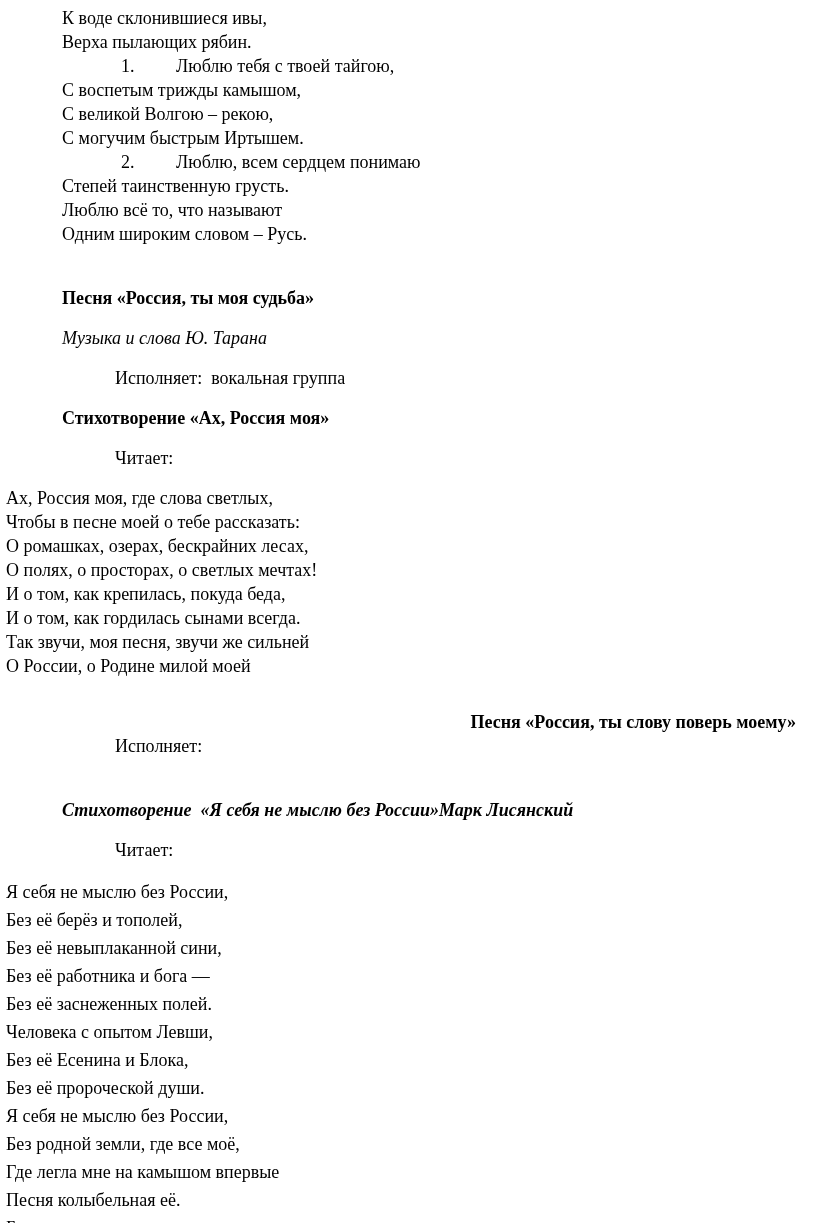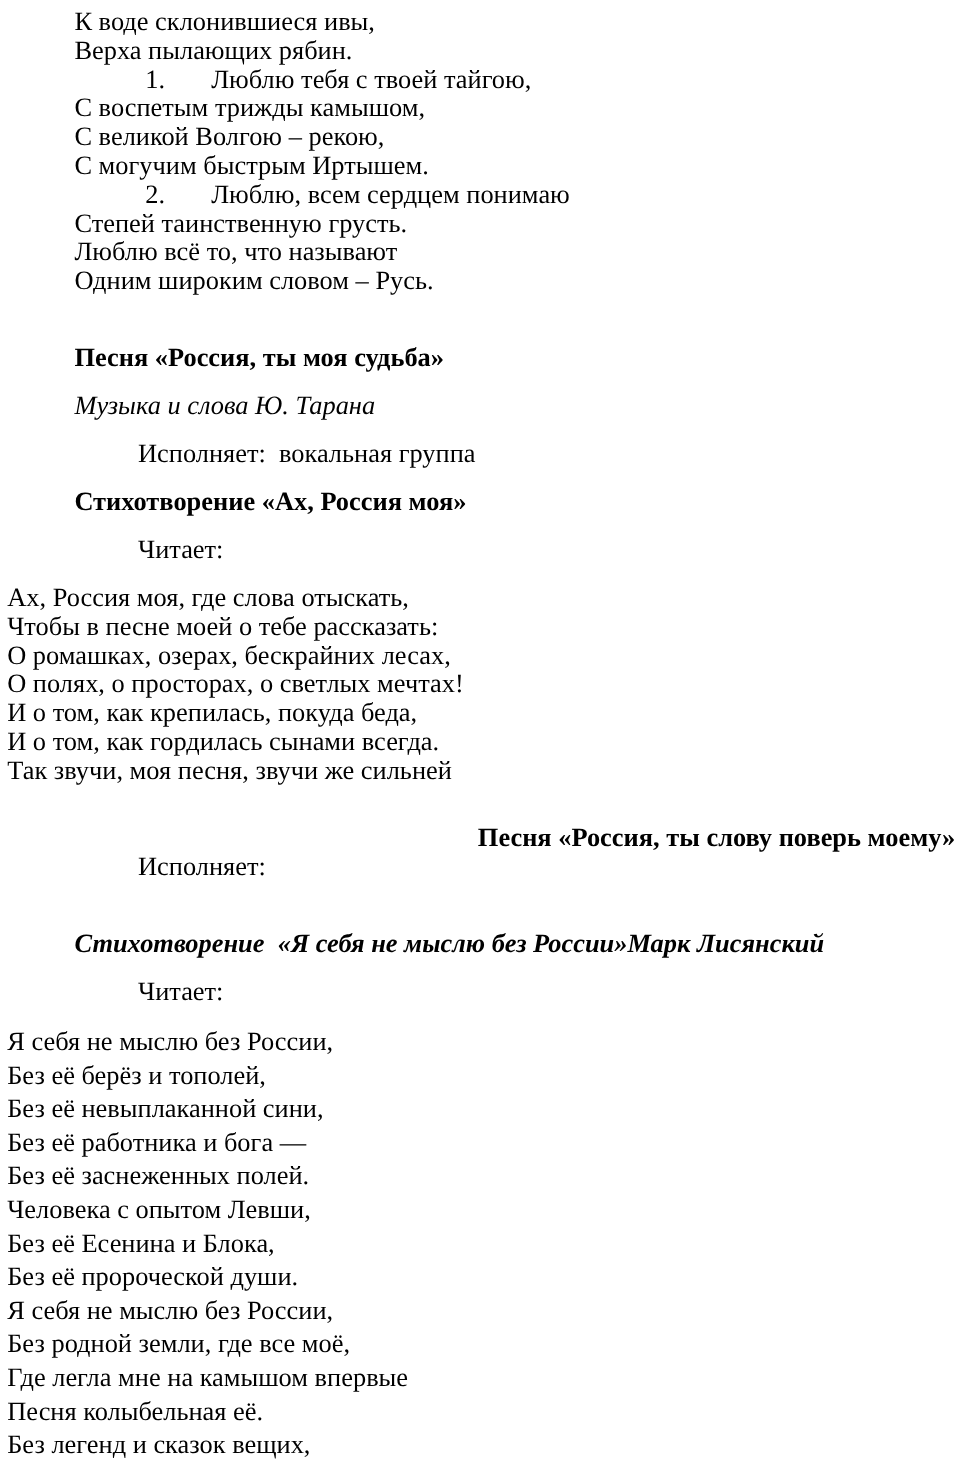--- a/index.html
+++ b/index.html
@@ -11,21 +11,21 @@
     font-family: "Liberation Serif", "DejaVu Serif", serif;
     color: #000000;
   }
   .page {
     width: 816px;
     height: 1223px;
     background: #ffffff;
     padding: 6px 20px 0 6px;
   }
   .line {
-    font-size: 22px;
+    font-size: 18px;
     line-height: 24px;
     white-space: pre-wrap;
   }
   .line.loose { line-height: 28px; }
   .bold { font-weight: bold; }
   .italic { font-style: italic; }
   .bold-italic { font-weight: bold; font-style: italic; }
   .ind-0 { margin-left: 0; }
   .ind-1 { margin-left: 56px; }
   .ind-15 { margin-left: 83px; }
@@ -52,27 +52,28 @@
       <p class="line normal ind-1"><span>С могучим быстрым Иртышем.</span></p>
       <p class="line normal ind-1"><span class="num">2.</span><span>Люблю, всем сердцем понимаю</span></p>
       <p class="line normal ind-1"><span>Степей таинственную грусть.</span></p>
       <p class="line normal ind-1"><span>Люблю всё то, что называют</span></p>
       <p class="line normal ind-1"><span>Одним широким словом – Русь.</span></p>
       <p class="line bold ind-1 gap-xl"><span>Песня «Россия, ты моя судьба»</span></p>
       <p class="line italic ind-1 gap-md"><span>Музыка и слова Ю. Тарана</span></p>
       <p class="line normal ind-2 gap-md"><span>Исполняет:  вокальная группа</span></p>
       <p class="line bold ind-1 gap-md"><span>Стихотворение «Ах, Россия моя»</span></p>
       <p class="line normal ind-2 gap-md"><span>Читает:</span></p>
-      <p class="line normal ind-0 gap-md"><span>Ах, Россия моя, где слова отыскать,</span></p>
+      <p class="line normal ind-0 gap-md"><span>Ах, Россия моя, где слова светлых,</span></p>
       <p class="line normal ind-0"><span>Чтобы в песне моей о тебе рассказать:</span></p>
       <p class="line normal ind-0"><span>О ромашках, озерах, бескрайних лесах,</span></p>
       <p class="line normal ind-0"><span>О полях, о просторах, о светлых мечтах!</span></p>
       <p class="line normal ind-0"><span>И о том, как крепилась, покуда беда,</span></p>
       <p class="line normal ind-0"><span>И о том, как гордилась сынами всегда.</span></p>
       <p class="line normal ind-0"><span>Так звучи, моя песня, звучи же сильней</span></p>
+      <p class="line normal ind-0"><span>О России, о Родине милой моей</span></p>
       <p class="line bold ind-15 gap-lg"><span>Песня «Россия, ты слову поверь моему»</span></p>
       <p class="line normal ind-2"><span>Исполняет:</span></p>
       <p class="line bold-italic ind-1 gap-xl"><span>Стихотворение  «Я себя не мыслю без России»Марк Лисянский</span></p>
       <p class="line normal ind-2 gap-md"><span>Читает:</span></p>
       <p class="line normal ind-0 gap-md loose"><span>Я себя не мыслю без России,</span></p>
       <p class="line normal ind-0 loose"><span>Без её берёз и тополей,</span></p>
       <p class="line normal ind-0 loose"><span>Без её невыплаканной сини,</span></p>
       <p class="line normal ind-0 loose"><span>Без её работника и бога —</span></p>
       <p class="line normal ind-0 loose"><span>Без её заснеженных полей.</span></p>
       <p class="line normal ind-0 loose"><span>Человека с опытом Левши,</span></p>

